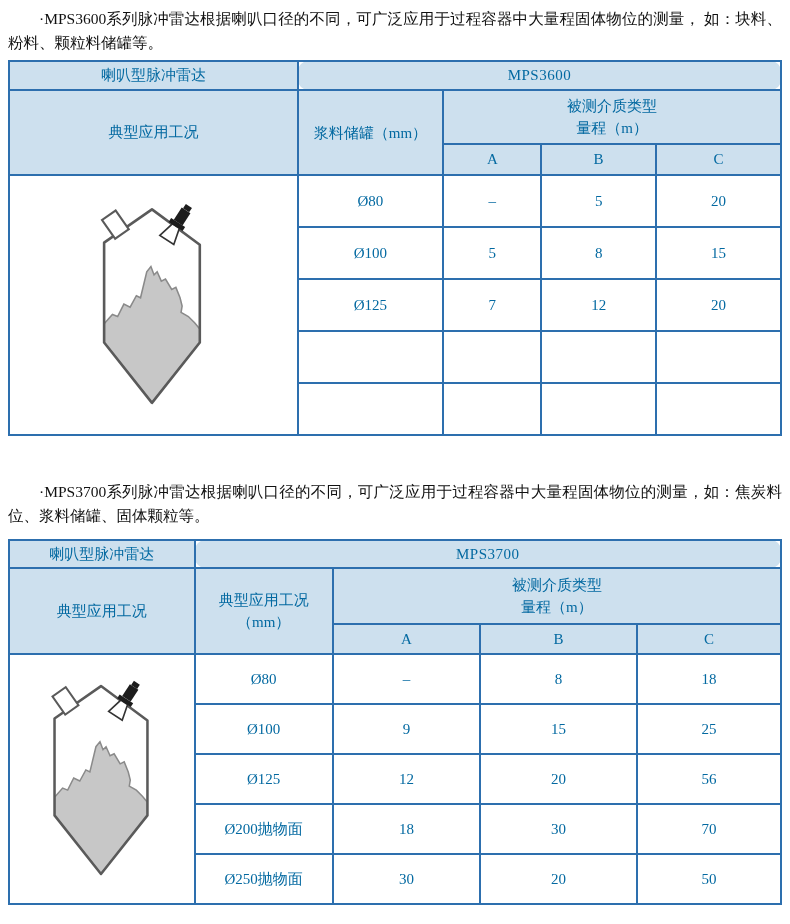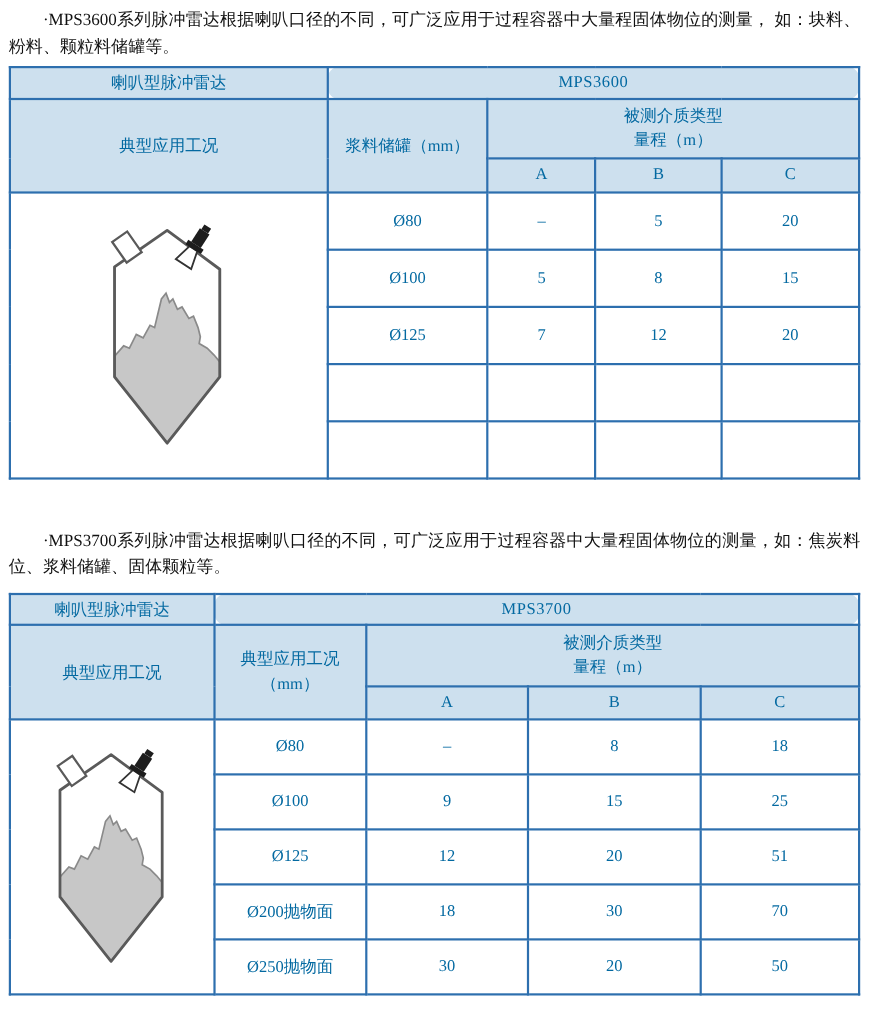--- a/index.html
+++ b/index.html
@@ -178,21 +178,21 @@
     <tr>
       <td class="data">Ø100</td>
       <td class="data">9</td>
       <td class="data">15</td>
       <td class="data">25</td>
     </tr>
     <tr>
       <td class="data">Ø125</td>
       <td class="data">12</td>
       <td class="data">20</td>
-      <td class="data">51</td>
+      <td class="data">56</td>
     </tr>
     <tr>
       <td class="data">Ø200抛物面</td>
       <td class="data">18</td>
       <td class="data">30</td>
       <td class="data">70</td>
     </tr>
     <tr>
       <td class="data">Ø250抛物面</td>
       <td class="data">30</td>

